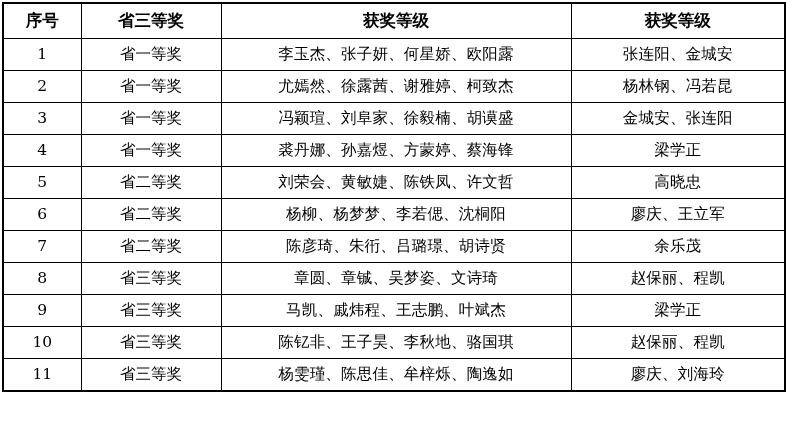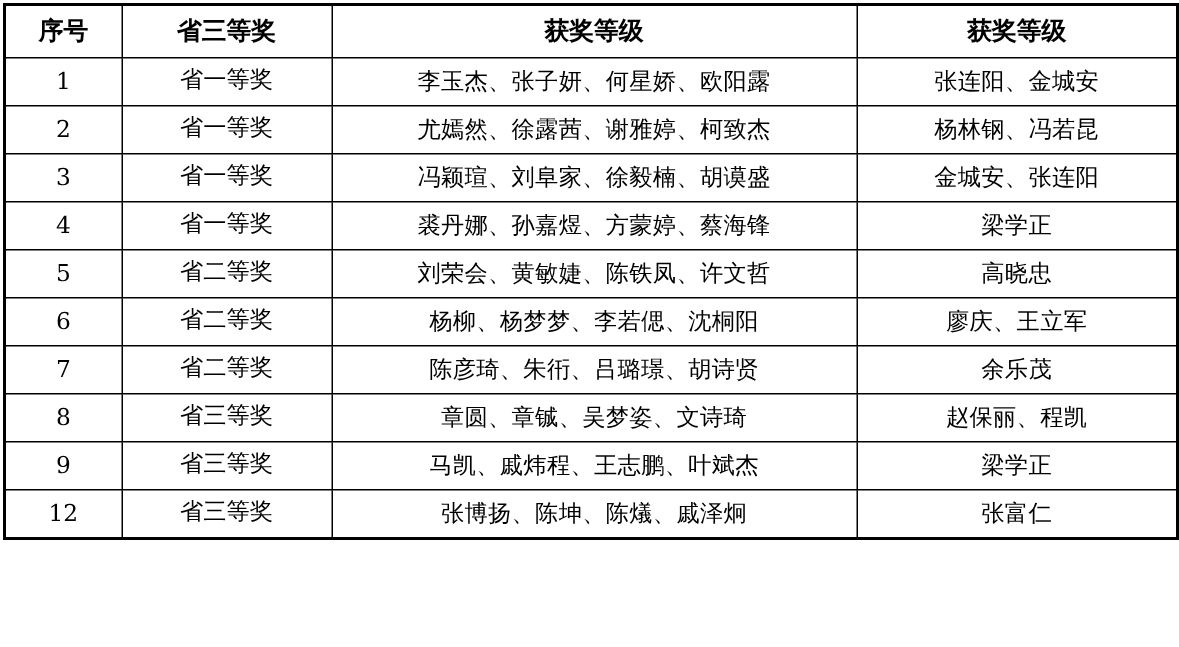--- a/index.html
+++ b/index.html
@@ -44,21 +44,21 @@
     font-size: 16.5px;
     height: 34px;
   }
   
   col.c-index { width: 78px; }
   col.c-level { width: 140px; }
   col.c-members { width: 350px; }
   col.c-teacher { width: 214px; }
 
   .cell-index { font-size: 15px; }
-  .cell-level { font-size: 15.5px; font-family: Liberation Mono, monospace; }
+  .cell-level { font-size: 15.5px; }
   .cell-members { font-size: 15.5px; letter-spacing: 0.2px; }
   .cell-teacher { font-size: 15.5px; letter-spacing: 0.2px; }
 </style>
 </head>
 <body>
 
 <div class="page">
   <table class="award-table">
     <colgroup>
       <col class="c-index">
@@ -123,20 +123,26 @@
         <td class="cell-members">章圆、章铖、吴梦姿、文诗琦</td>
         <td class="cell-teacher">赵保丽、程凯</td>
       </tr>
       <tr>
         <td class="cell-index">9</td>
         <td class="cell-level">省三等奖</td>
         <td class="cell-members">马凯、戚炜程、王志鹏、叶斌杰</td>
         <td class="cell-teacher">梁学正</td>
       </tr>
       <tr>
-        <td class="cell-index">12</td>
+        <td class="cell-index">10</td>
         <td class="cell-level">省三等奖</td>
-        <td class="cell-members">张博扬、陈坤、陈燨、戚泽炯</td>
-        <td class="cell-teacher">张富仁</td>
+        <td class="cell-members">陈钇非、王子昊、李秋地、骆国琪</td>
+        <td class="cell-teacher">赵保丽、程凯</td>
+      </tr>
+      <tr>
+        <td class="cell-index">11</td>
+        <td class="cell-level">省三等奖</td>
+        <td class="cell-members">杨雯瑾、陈思佳、牟梓烁、陶逸如</td>
+        <td class="cell-teacher">廖庆、刘海玲</td>
       </tr>
     </tbody>
   </table>
 </div>
 
 </body></html>

